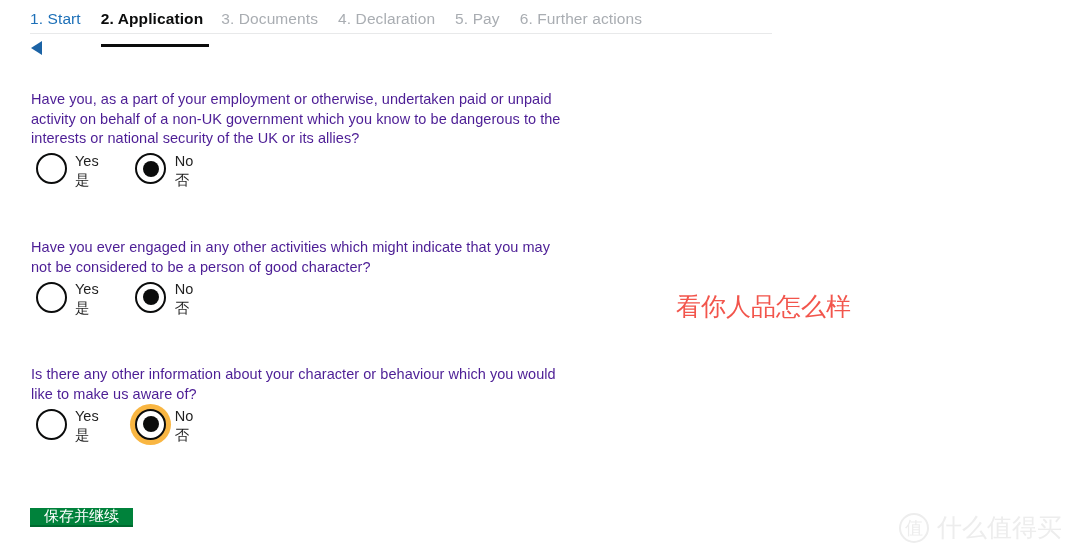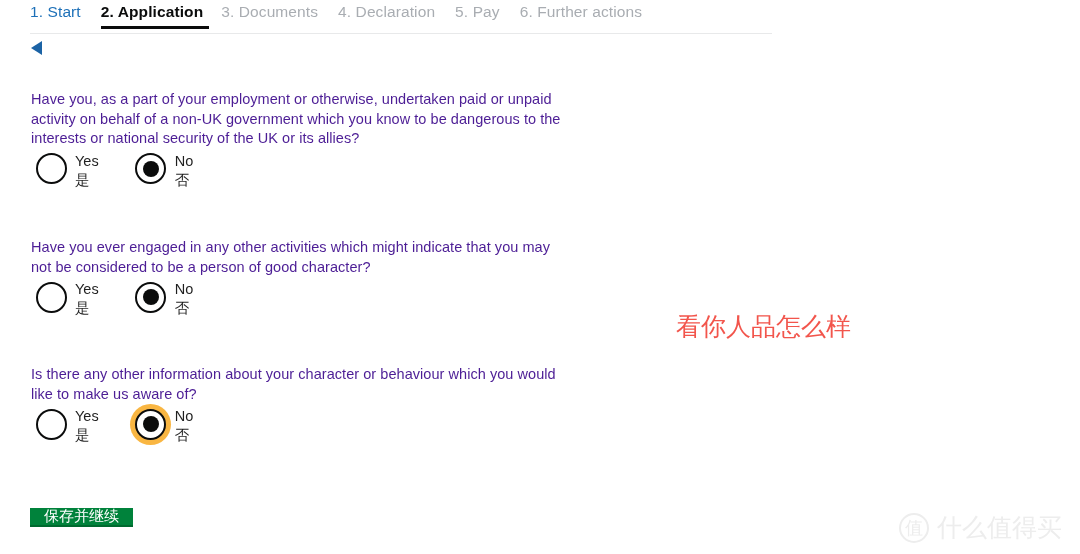--- a/index.html
+++ b/index.html
@@ -15,41 +15,41 @@
     overflow: hidden;
     font-family: "Liberation Sans", "DejaVu Sans", sans-serif;
     color: #1f1f1f;
     -webkit-font-smoothing: antialiased;
   }
 
   
   .step-nav {
     position: absolute;
     left: 30px;
-    top: 2px;
+    top: 9px;
     width: 742px;
     display: flex;
     align-items: baseline;
     gap: 0;
     white-space: nowrap;
   }
   .step {
     font-size: 15.5px;
     line-height: 20px;
     padding: 0 11px 0 0;
     margin-right: 9px;
     letter-spacing: 0.1px;
   }
   .step.link { color: #1d70b8; }
   .step.muted { color: #a9adb2; }
   .step.current {
     color: #0b0c0c;
     font-weight: bold;
     border-bottom: 3px solid #0b0c0c;
-    padding-bottom: 4px;
+    padding-bottom: 15px;
     margin-right: 12px;
     padding-right: 6px;
   }
   .nav-rule {
     position: absolute;
     left: 30px;
     top: 33px;
     width: 742px;
     height: 1px;
     background: #e8e9ea;
@@ -244,20 +244,20 @@
         <div class="option">
           <span class="radio-wrap">
             <span class="radio checked focused"></span>
           </span>
           <span class="option-label"><span>No</span><span class="cn">否</span></span>
         </div>
       </div>
     </div>
   </div>
 
-<div class="annotation" style="left: 676px; top: 312px; color: rgb(242, 85, 76);">看你人品怎么样</div>
+<div class="annotation" style="left: 676px; top: 292px; color: rgb(242, 85, 76);">看你人品怎么样</div>
 
 <button class="submit-btn" style="background: rgb(0, 130, 59);">保存并继续</button>
 
 <div class="watermark">
   <span class="wm-badge">值</span>
   <span>什么值得买</span>
 </div>
 
 </body></html>

